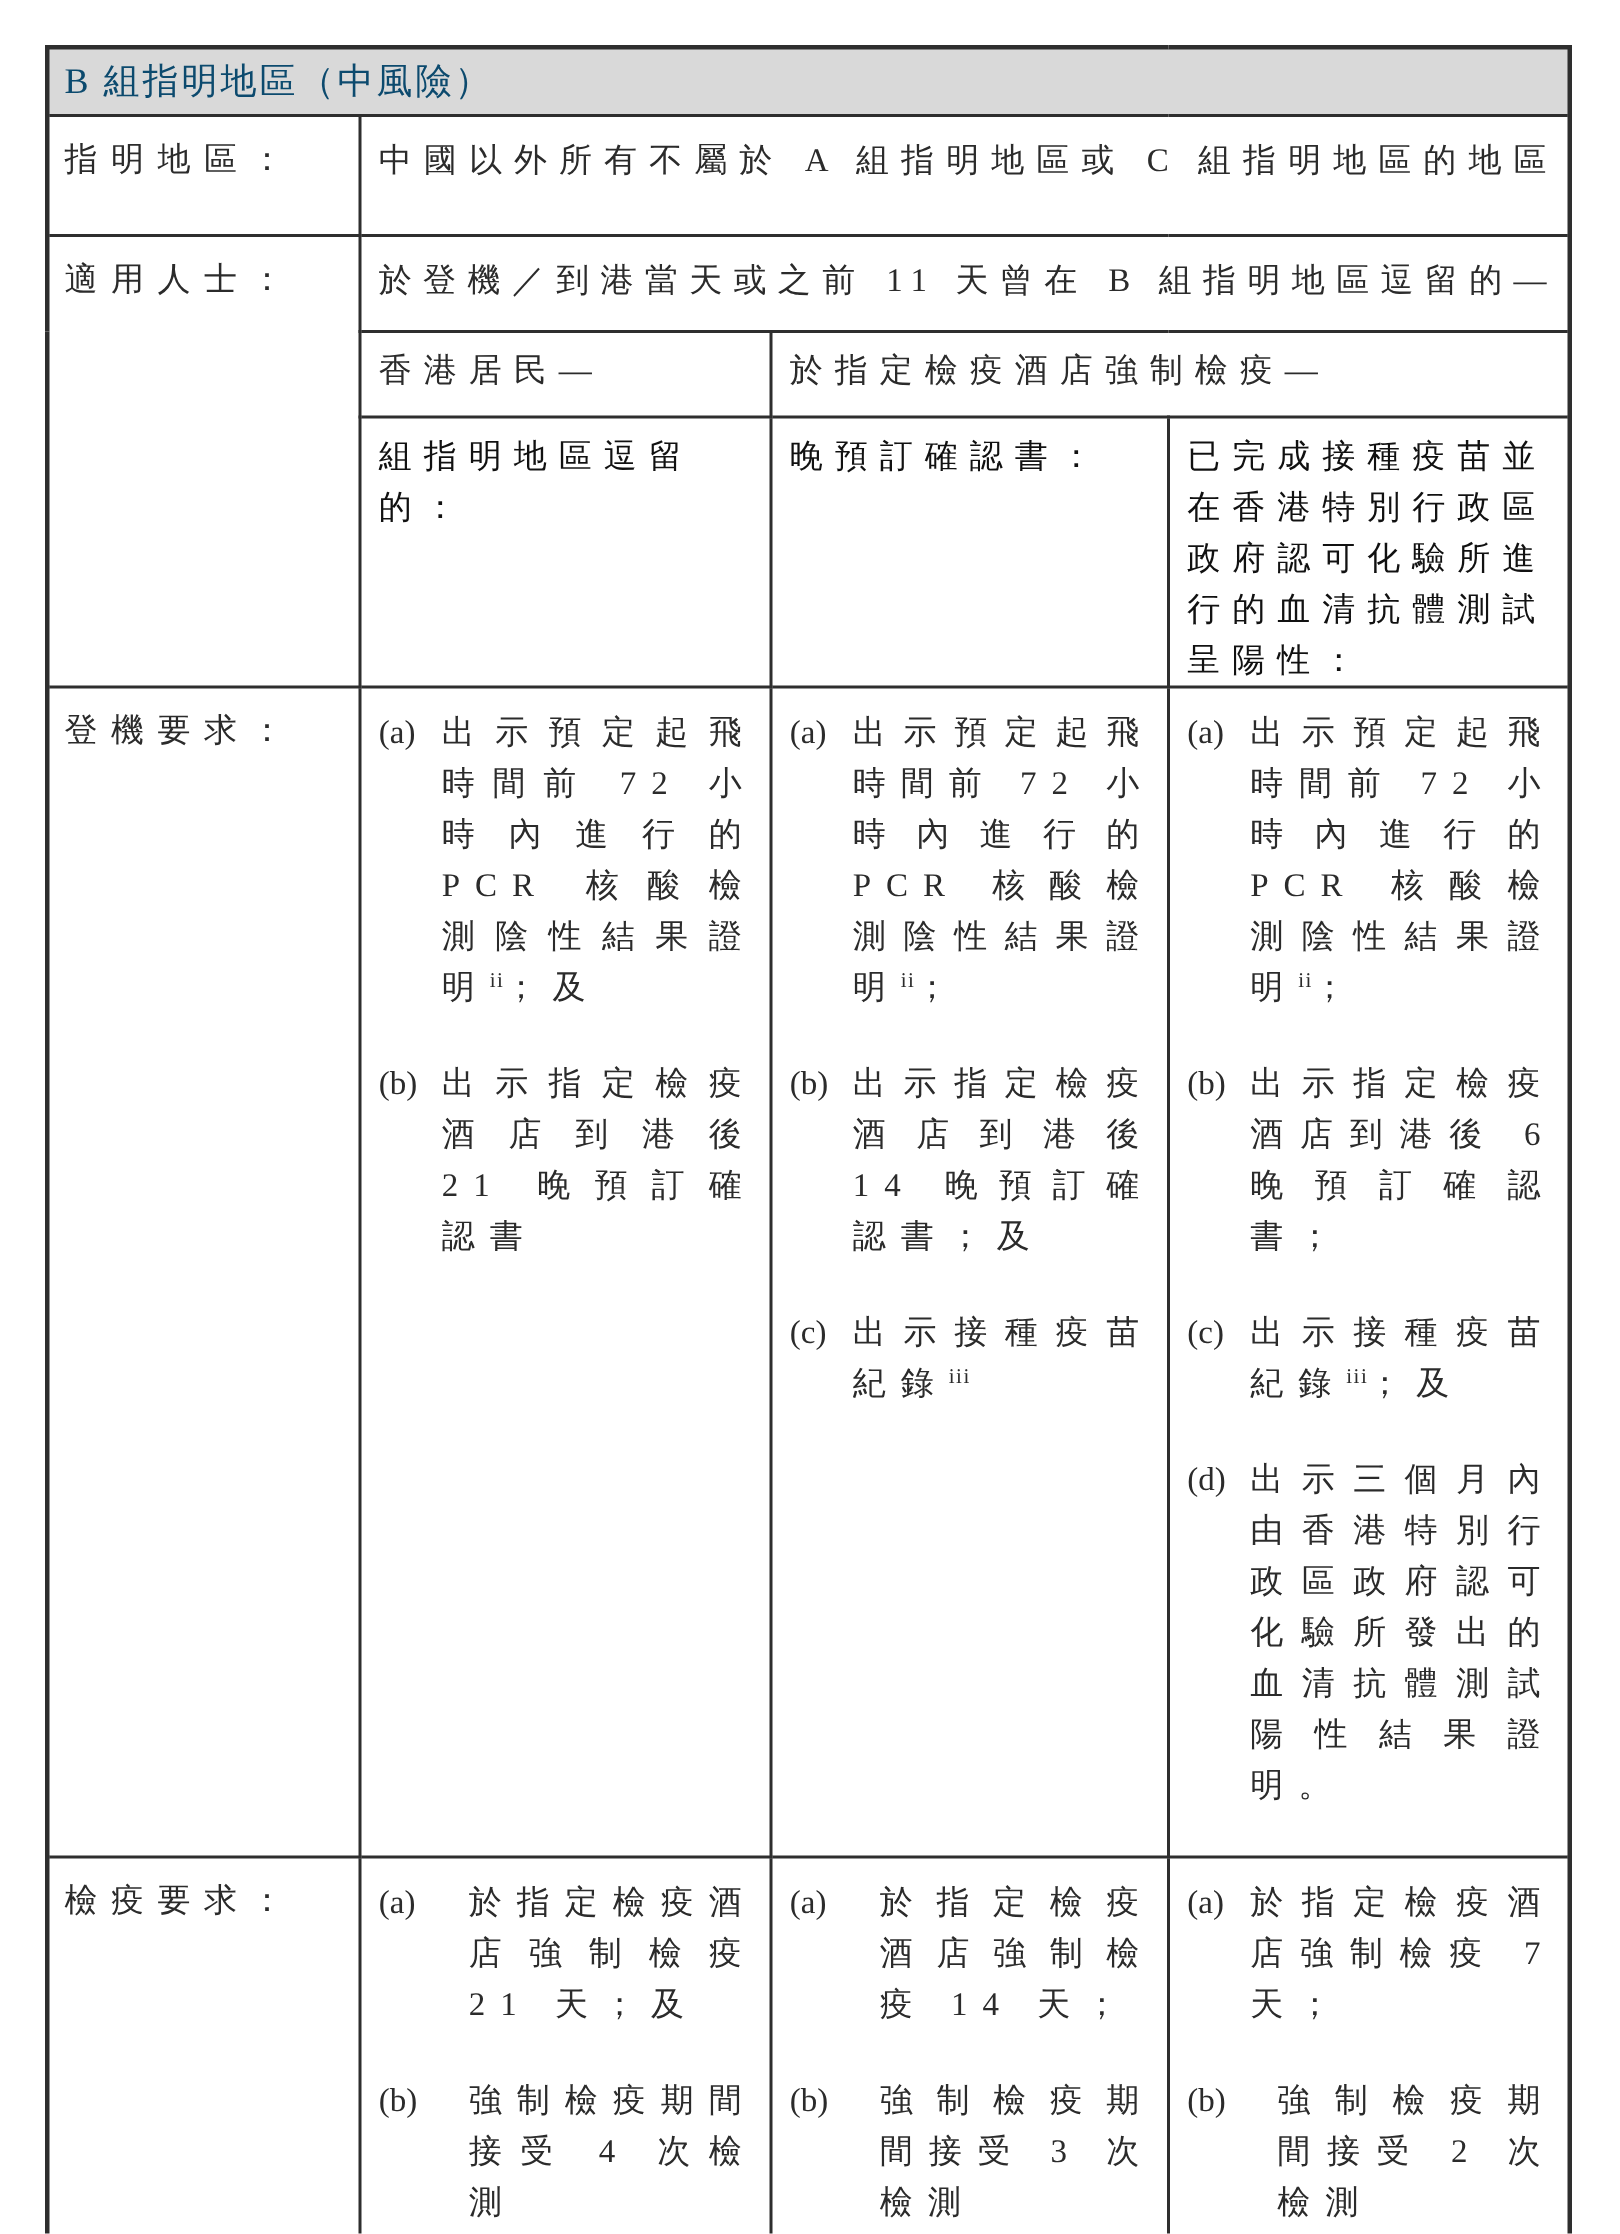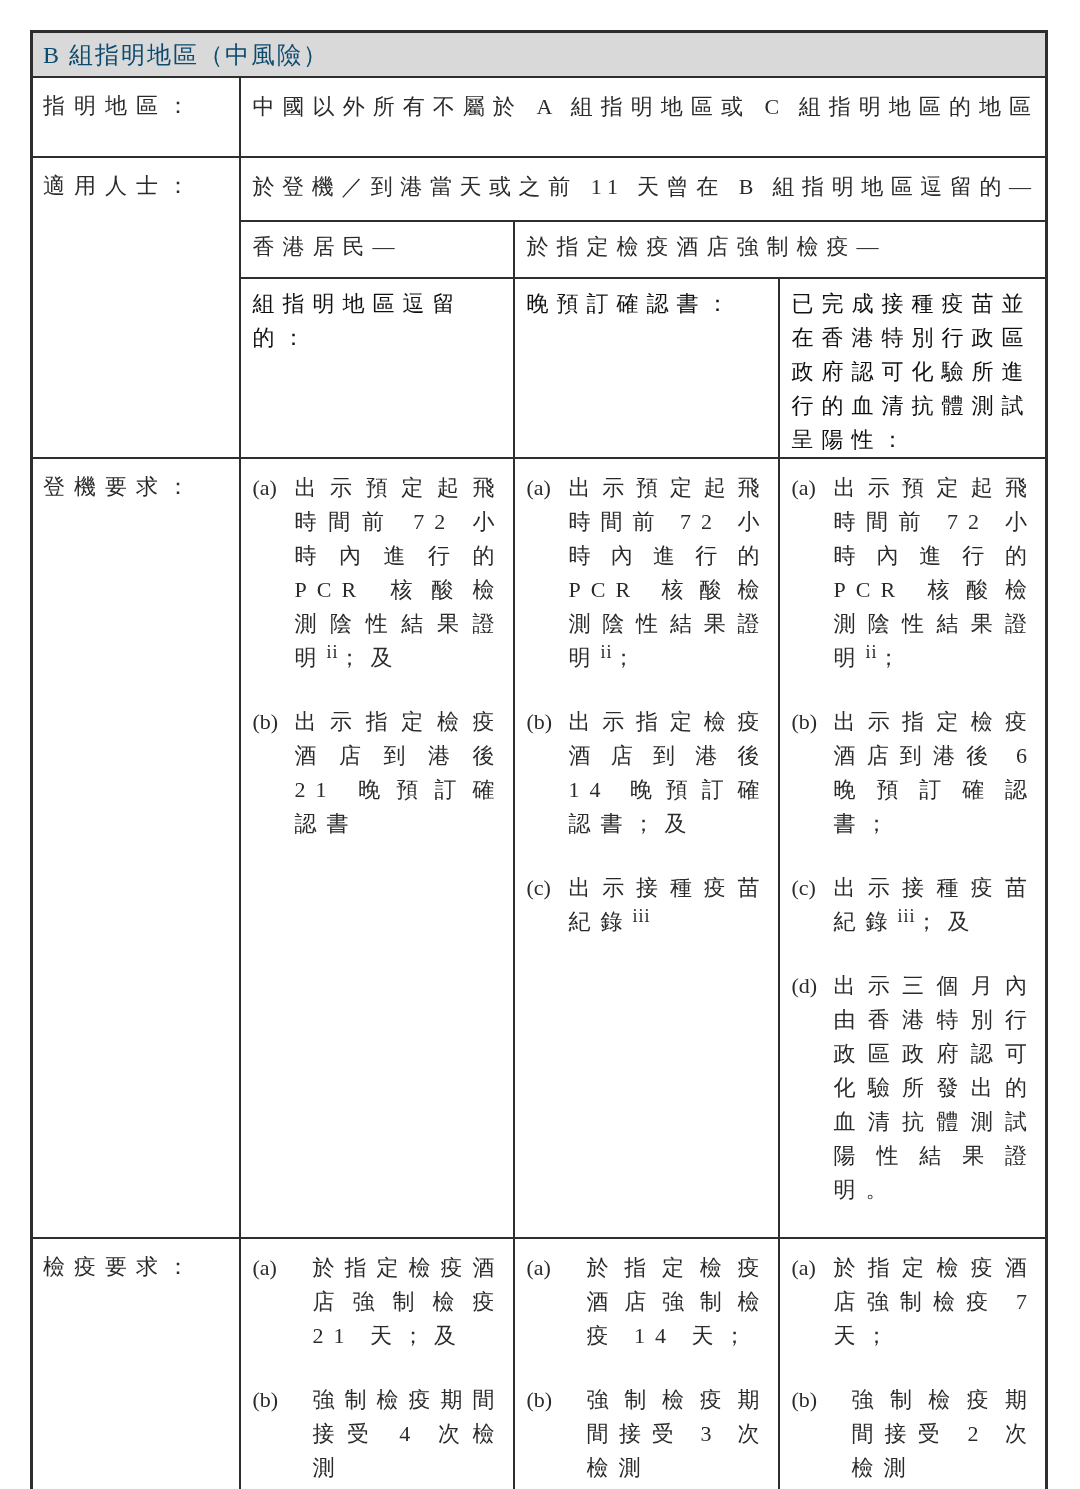--- a/index.html
+++ b/index.html
@@ -99,21 +99,21 @@
     text-align: justify;
   }
   .req-item.wide { padding-left: 60px; }
   .req-item .marker {
     position: absolute;
     left: 0;
     top: 0;
     letter-spacing: 0;
   }
   .req-item sup {
-    font-size: 18px;
+    font-size: 14px;
     letter-spacing: 1px;
     line-height: 0;
     vertical-align: 7px;
   }
 </style>
 </head>
 <body>
 
 <table class="doc-table">
   <colgroup>

